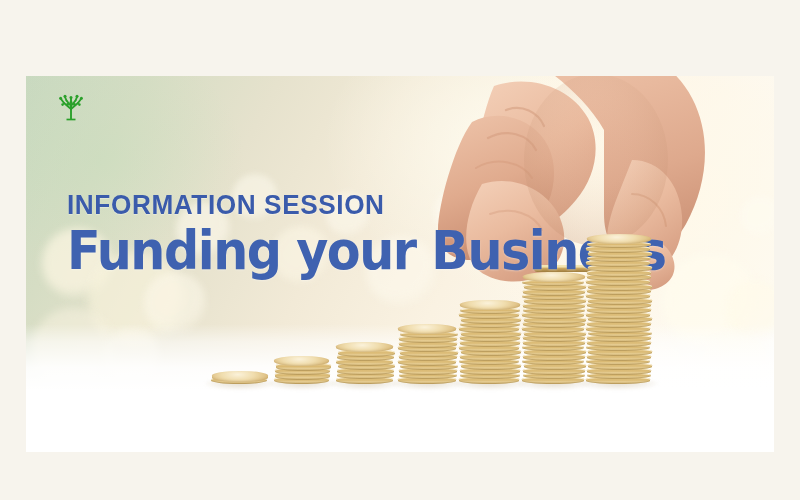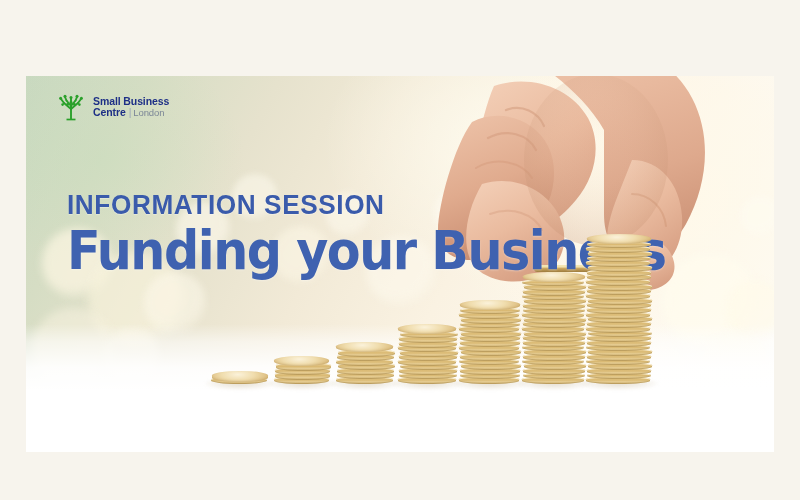--- a/index.html
+++ b/index.html
@@ -436,26 +436,20 @@
             <circle cx="4.6" cy="6.2" r="1.5"></circle>
             <circle cx="25.4" cy="6.2" r="1.5"></circle>
             <circle cx="11.6" cy="12.4" r="1.4"></circle>
             <circle cx="18.4" cy="12.4" r="1.4"></circle>
             <circle cx="15" cy="10.2" r="1.4"></circle>
             <circle cx="6.6" cy="12.6" r="1.3"></circle>
             <circle cx="23.4" cy="12.6" r="1.3"></circle>
           </g>
         </svg>
       </span>
-      <span class="wordmark">
-        <div class="line1">Small Business</div>
-        <div class="line2">
-          <span>Centre</span><span class="divider">|</span><span class="city">London</span>
-        </div>
-      </span>
     </div>
 
     <div id="headline">
       <div id="kicker">INFORMATION SESSION</div>
       <div id="headline-main">Funding your Business</div>
     </div>
 
   </div>
 </div>
 

